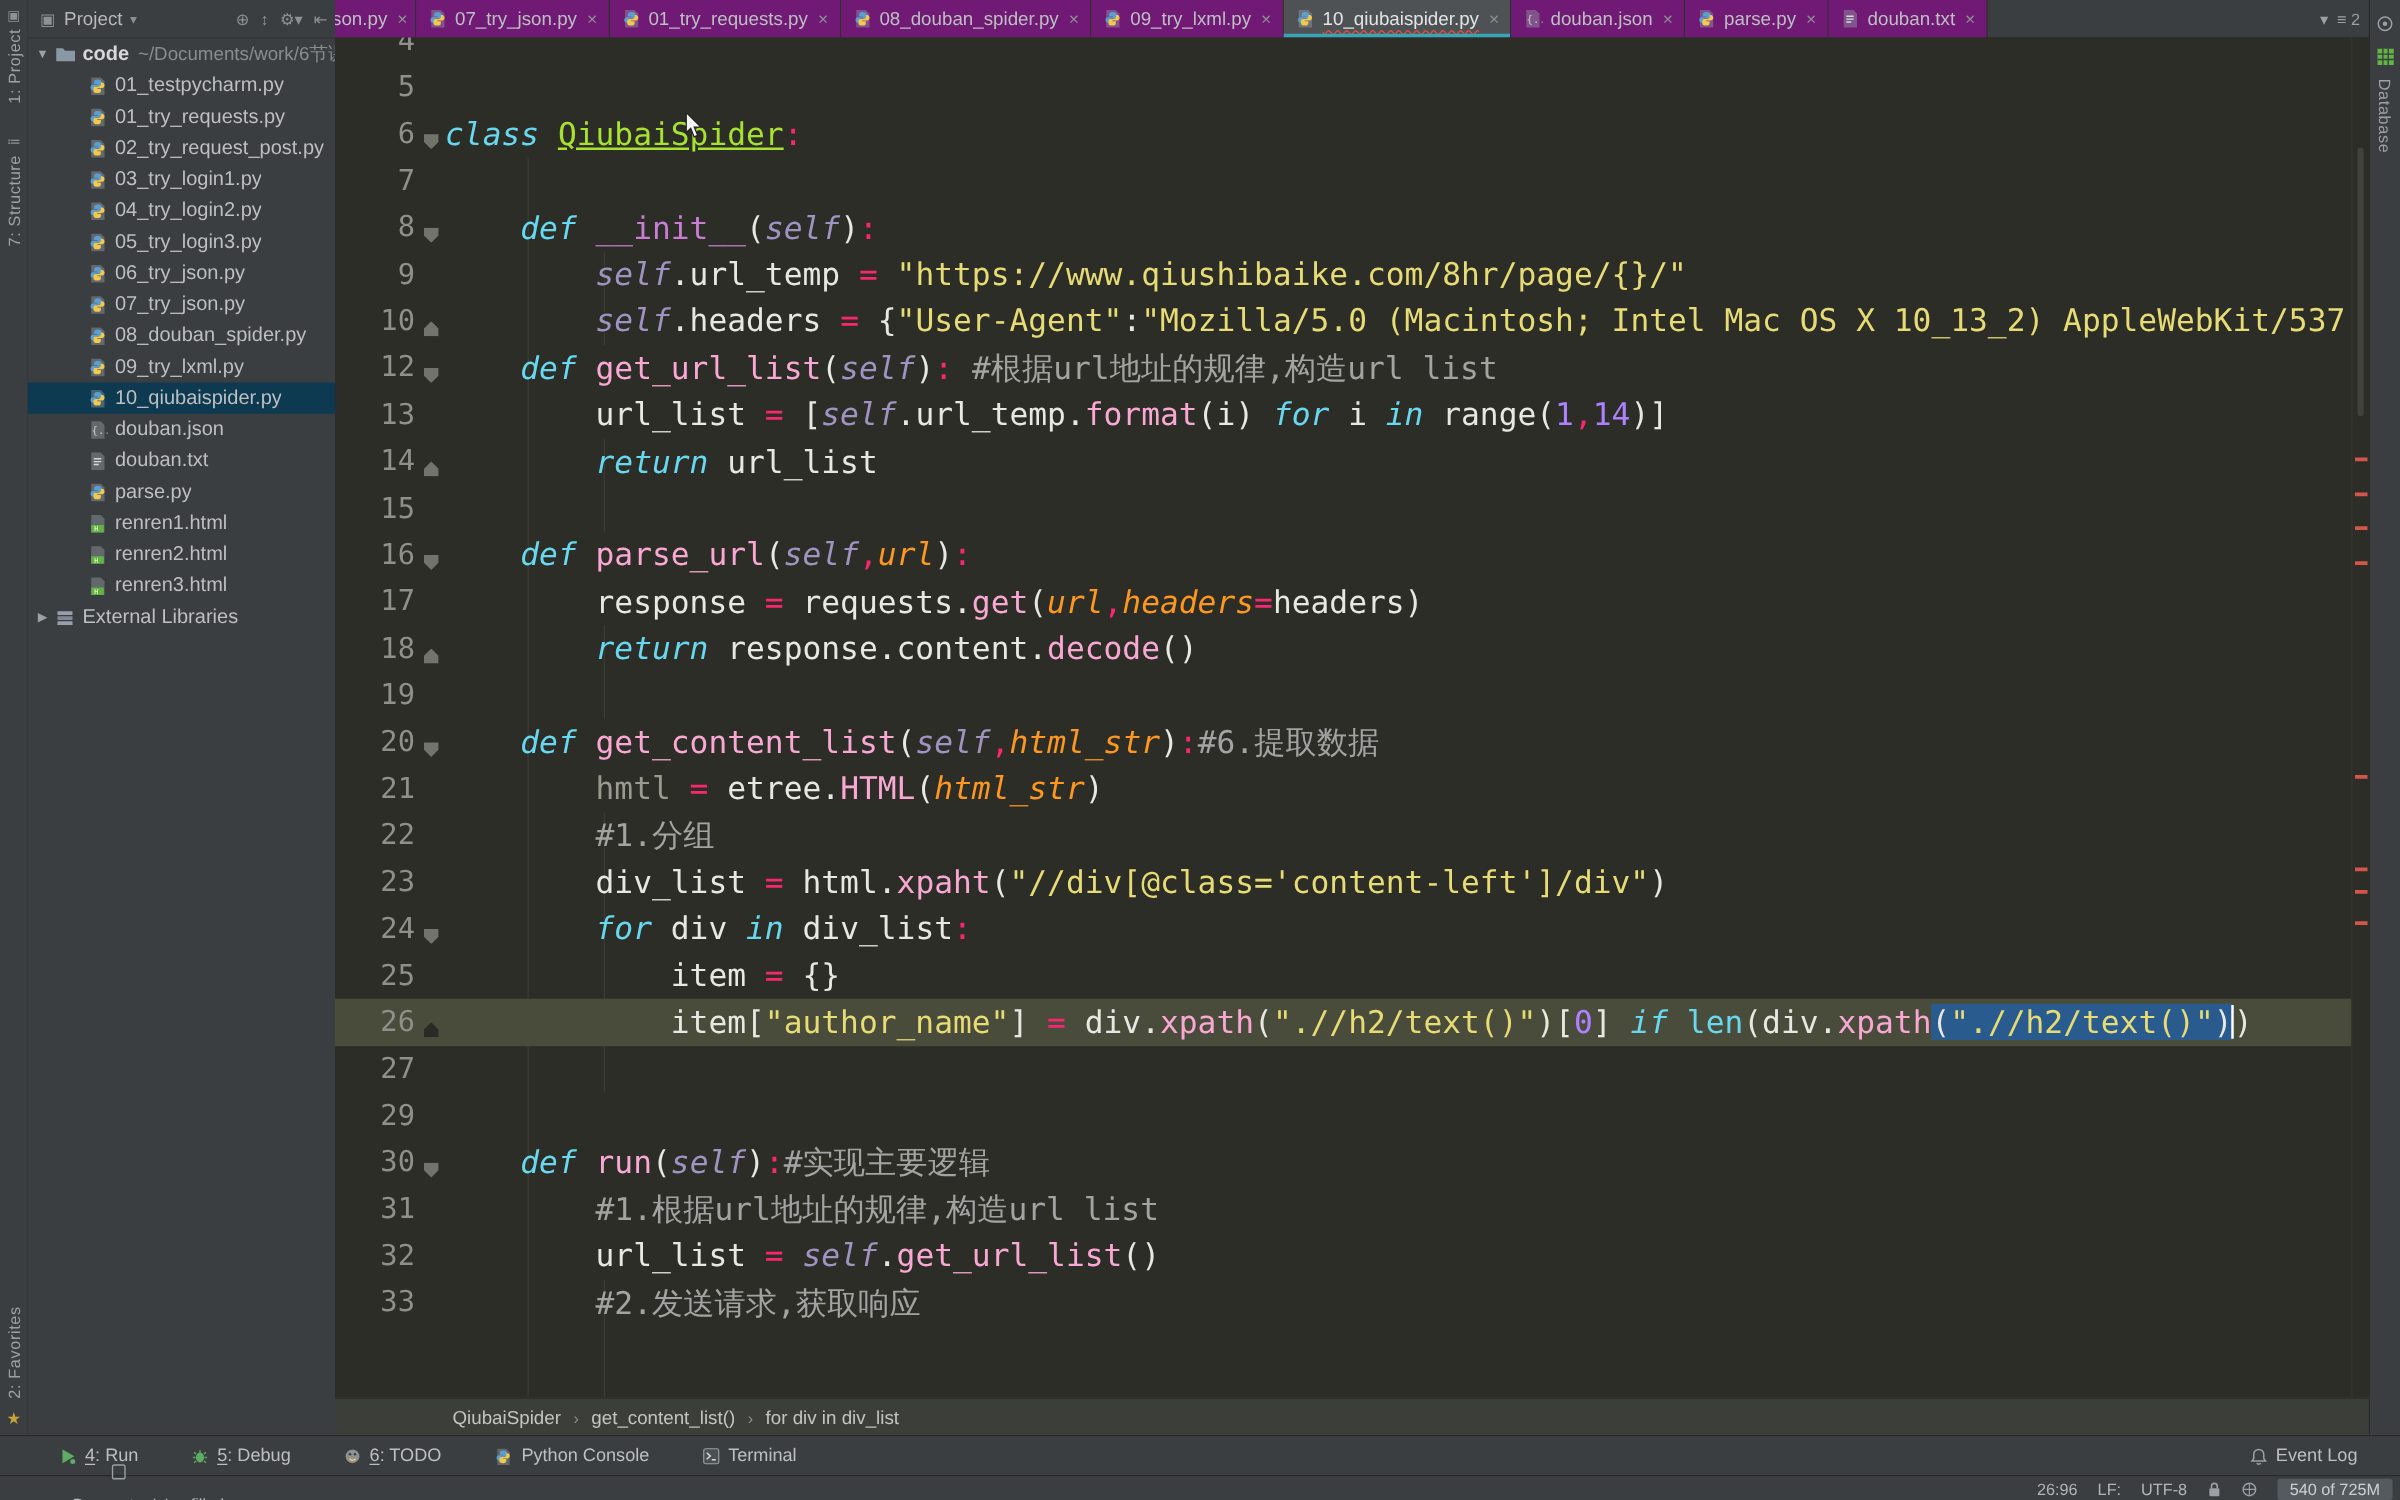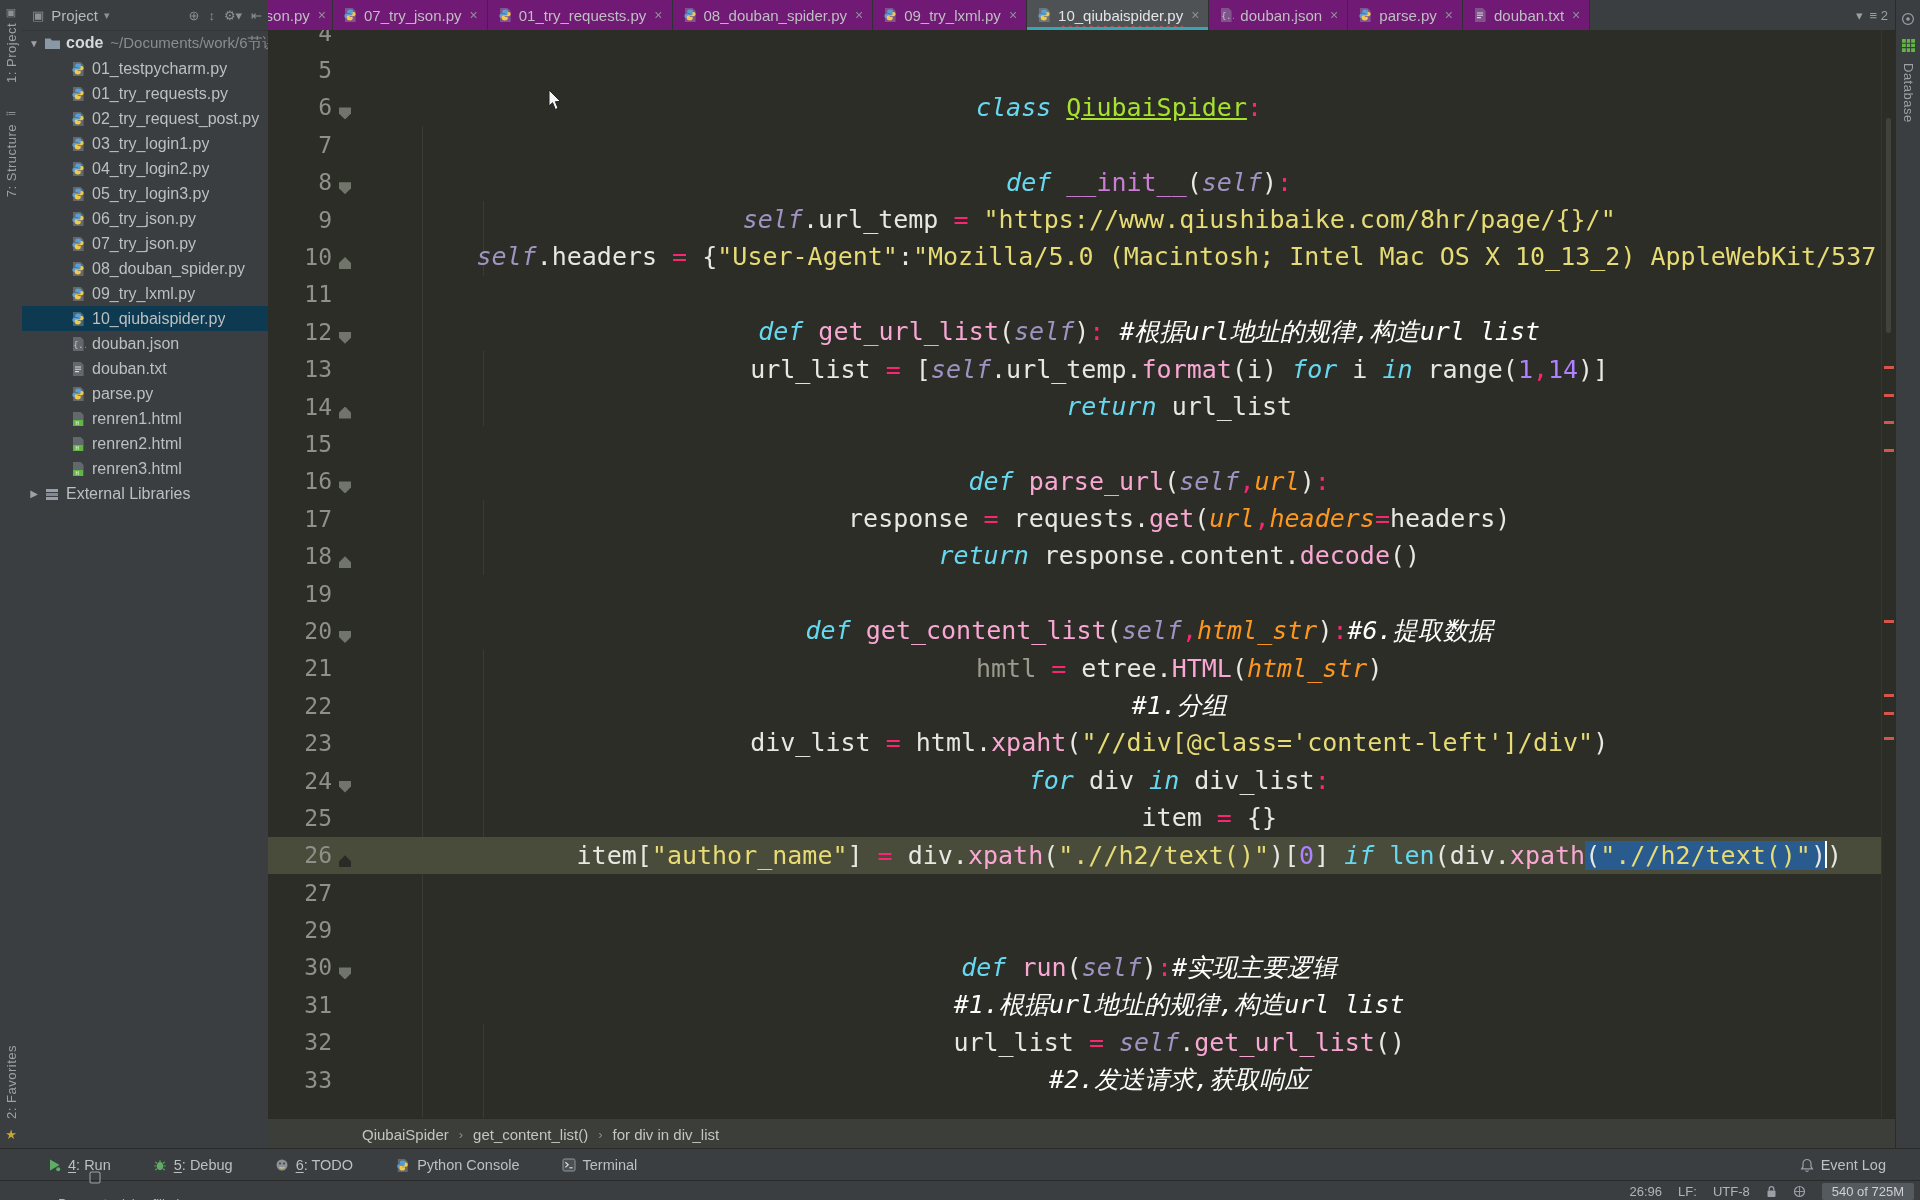--- a/index.html
+++ b/index.html
@@ -42,30 +42,30 @@
   .editor{position:absolute;left:268px;top:30px;right:24px;height:1088px;background:#2c2d26;overflow:hidden;}
   .lines{position:absolute;left:0;right:14px;top:-16px;}
   .line{display:flex;height:37.4px;align-items:center;position:relative;}
   .line.current{background:#4a4c3b;}
   .gut{width:88px;flex:none;position:relative;text-align:right;padding-right:24px;box-sizing:border-box;
        font-family:"DejaVu Sans Mono",monospace;font-size:23px;color:#8f908a;}
   .fold{position:absolute;right:5px;top:13px;width:12px;height:12px;background:#71746b;}
   .fold.open{clip-path:polygon(0 0,100% 0,100% 50%,50% 100%,0 50%);}
   .fold.close{clip-path:polygon(50% 0,100% 50%,100% 100%,0 100%,0 50%);}
   .fold.dark{background:#2a2b24;}
-  .code{flex:1;white-space:pre;overflow:hidden;font-family:"DejaVu Sans Mono",monospace;font-size:25px;line-height:37.4px;color:#e8e8e2;text-align:center;}
+  .code{flex:1;white-space:pre;overflow:hidden;font-family:"DejaVu Sans Mono",monospace;font-size:25px;line-height:37.4px;color:#e8e8e2;}
   .tk.kw{color:#67d8ef;font-style:italic;}
   .tk.bi{color:#67d8ef;margin-top:36px;}
   .tk.fn{color:#f9a8d4;}
   .tk.fnu{color:#a6e22e;text-decoration:underline;}
   .tk.mag{color:#c97dd4;}
   .tk.str{color:#e6db74;}
   .tk.num{color:#ae81ff;}
   .tk.op{color:#f92672;}
-  .tk.cm{color:#ffffff;font-style:italic;}
+  .tk.cm{color:#a3a3a3;}
   .tk.self{color:#9f93c2;font-style:italic;}
   .tk.par{color:#fd971f;font-style:italic;}
   .tk.pl{color:#e8e8e2;}
   .tk.dim{color:#9a9a8e;}
   .tk.sel{background:#2a5b8e;}
   .cursor{display:inline-block;width:2px;height:27px;background:#ffffff;vertical-align:middle;margin:0 0 4px -1px;}
   .iguide{position:absolute;width:1px;background:rgba(255,255,255,0.07);}
   
   .stripe{position:absolute;right:0;top:0;width:14px;height:100%;background:#2c2d26;border-left:1px solid #35362f;}
   .smark{position:absolute;left:2px;width:10px;height:3px;background:#d4564b;}
@@ -455,24 +455,20 @@
         </div>
         <div class="line">
           <div class="gut">9</div>
           <div class="code"><span class="tk pl">        </span><span class="tk self">self</span><span class="tk pl">.url_temp </span><span class="tk op">= </span><span class="tk str">"https://www.qiushibaike.com/8hr/page/{}/"</span></div>
         </div>
         <div class="line">
           <div class="gut">10<span class="fold close"></span></div>
           <div class="code"><span class="tk pl">        </span><span class="tk self">self</span><span class="tk pl">.headers </span><span class="tk op">= </span><span class="tk pl">{</span><span class="tk str">"User-Agent"</span><span class="tk pl">:</span><span class="tk str">"Mozilla/5.0 (Macintosh; Intel Mac OS X 10_13_2) AppleWebKit/537.36 (KHTML, like Gecko)"</span></div>
         </div>
         <div class="line">
-          <div class="gut">11</div>
-          <div class="code"></div>
-        </div>
-        <div class="line">
           <div class="gut">12<span class="fold open"></span></div>
           <div class="code"><span class="tk pl">    </span><span class="tk kw">def </span><span class="tk fn">get_url_list</span><span class="tk pl">(</span><span class="tk self">self</span><span class="tk pl">)</span><span class="tk op">:</span><span class="tk cm"> #根据url地址的规律,构造url list</span></div>
         </div>
         <div class="line">
           <div class="gut">13</div>
           <div class="code"><span class="tk pl">        url_list </span><span class="tk op">= </span><span class="tk pl">[</span><span class="tk self">self</span><span class="tk pl">.url_temp.</span><span class="tk fn">format</span><span class="tk pl">(i) </span><span class="tk kw">for</span><span class="tk pl"> i </span><span class="tk kw">in</span><span class="tk pl"> range(</span><span class="tk num">1</span><span class="tk op">,</span><span class="tk num">14</span><span class="tk pl">)]</span></div>
         </div>
         <div class="line">
           <div class="gut">14<span class="fold close"></span></div>
           <div class="code"><span class="tk pl">        </span><span class="tk kw">return</span><span class="tk pl"> url_list</span></div>

